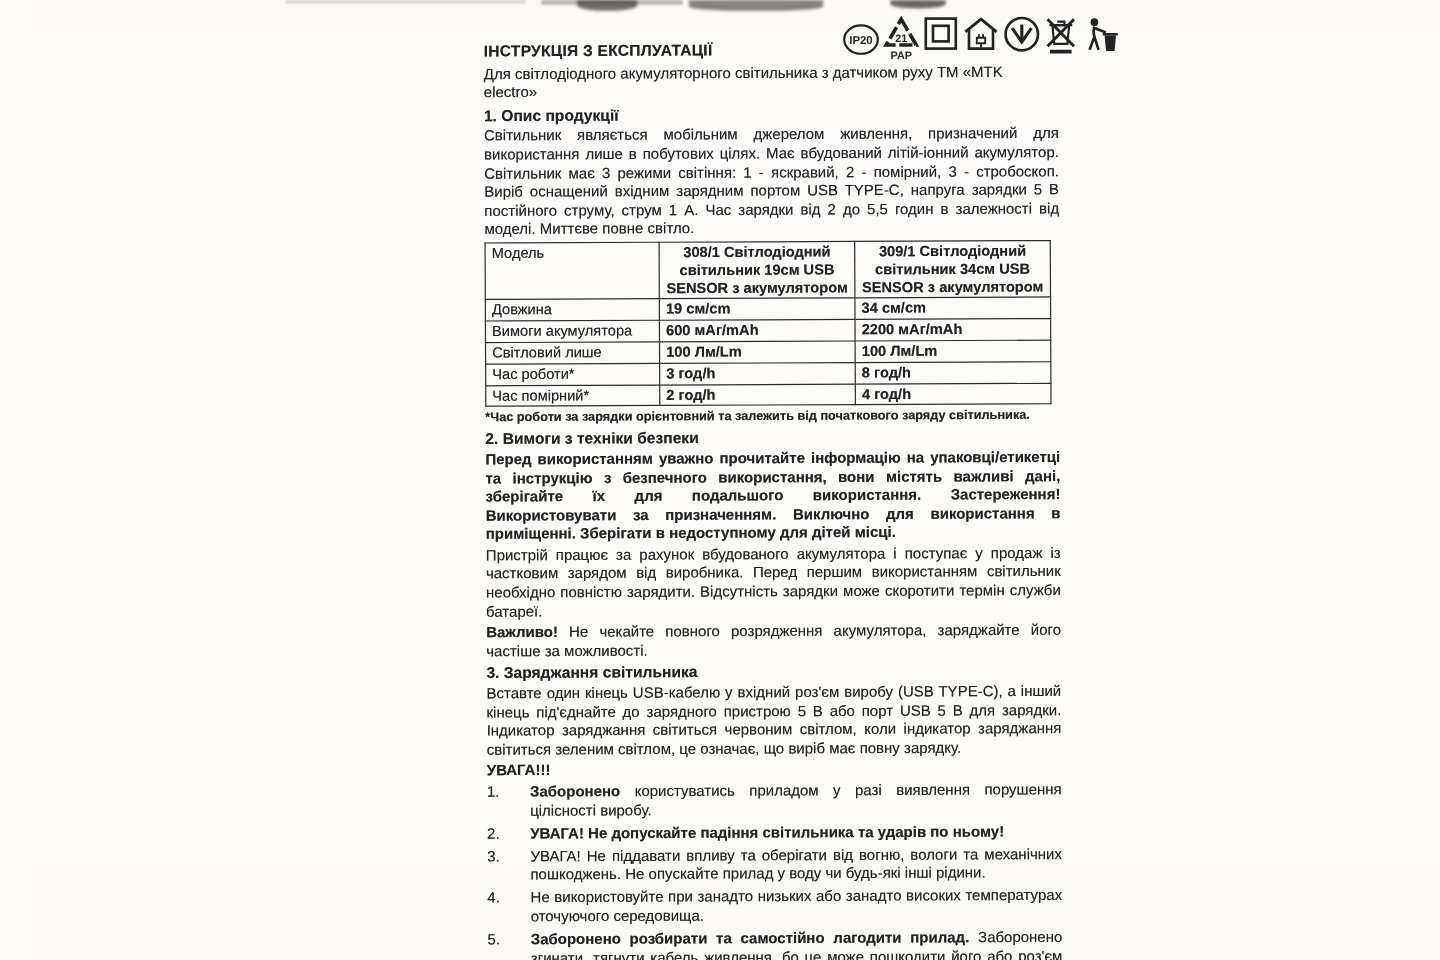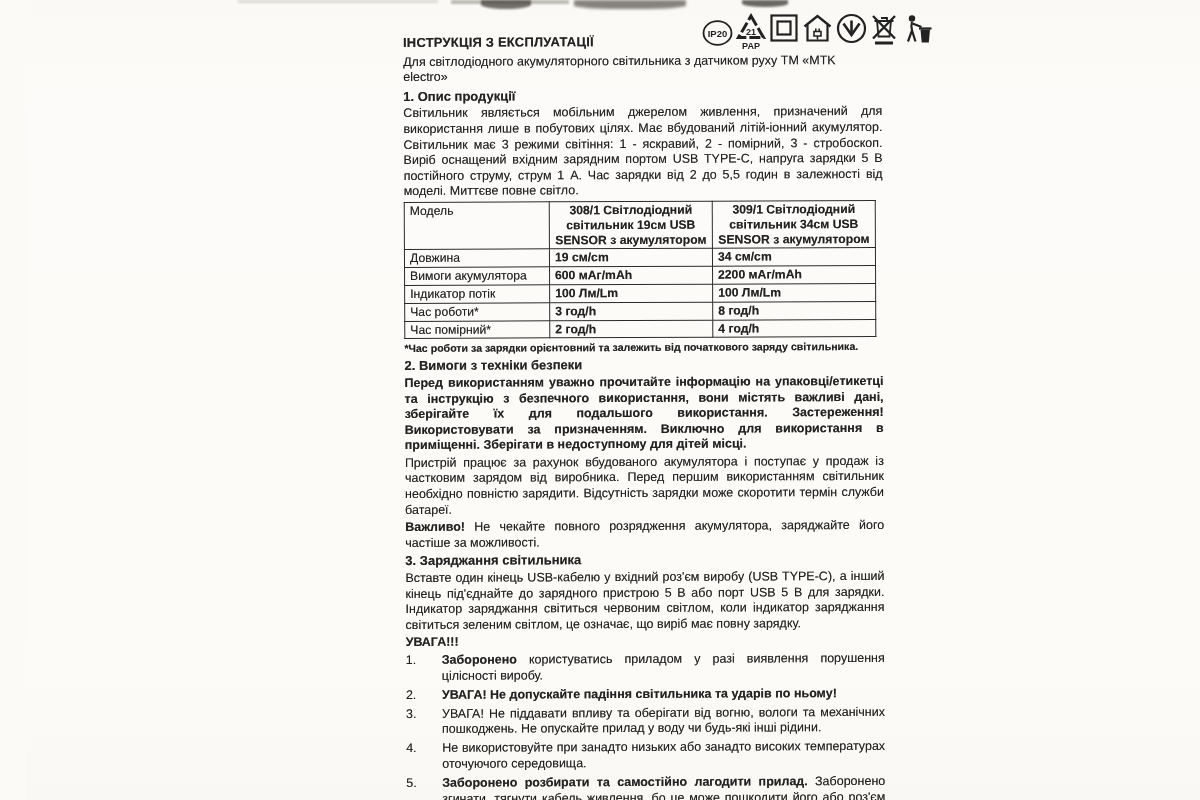--- a/index.html
+++ b/index.html
@@ -155,21 +155,21 @@
         <td class="c1">Довжина</td>
         <td class="v">19 см/cm</td>
         <td class="v">34 см/cm</td>
       </tr>
       <tr>
         <td class="c1">Вимоги акумулятора</td>
         <td class="v">600 мАг/mAh</td>
         <td class="v">2200 мАг/mAh</td>
       </tr>
       <tr>
-        <td class="c1">Індикатор потік</td>
+        <td class="c1">Світловий лише</td>
         <td class="v">100 Лм/Lm</td>
         <td class="v">100 Лм/Lm</td>
       </tr>
       <tr>
         <td class="c1">Час роботи*</td>
         <td class="v">3 год/h</td>
         <td class="v">8 год/h</td>
       </tr>
       <tr>
         <td class="c1">Час помірний*</td>

